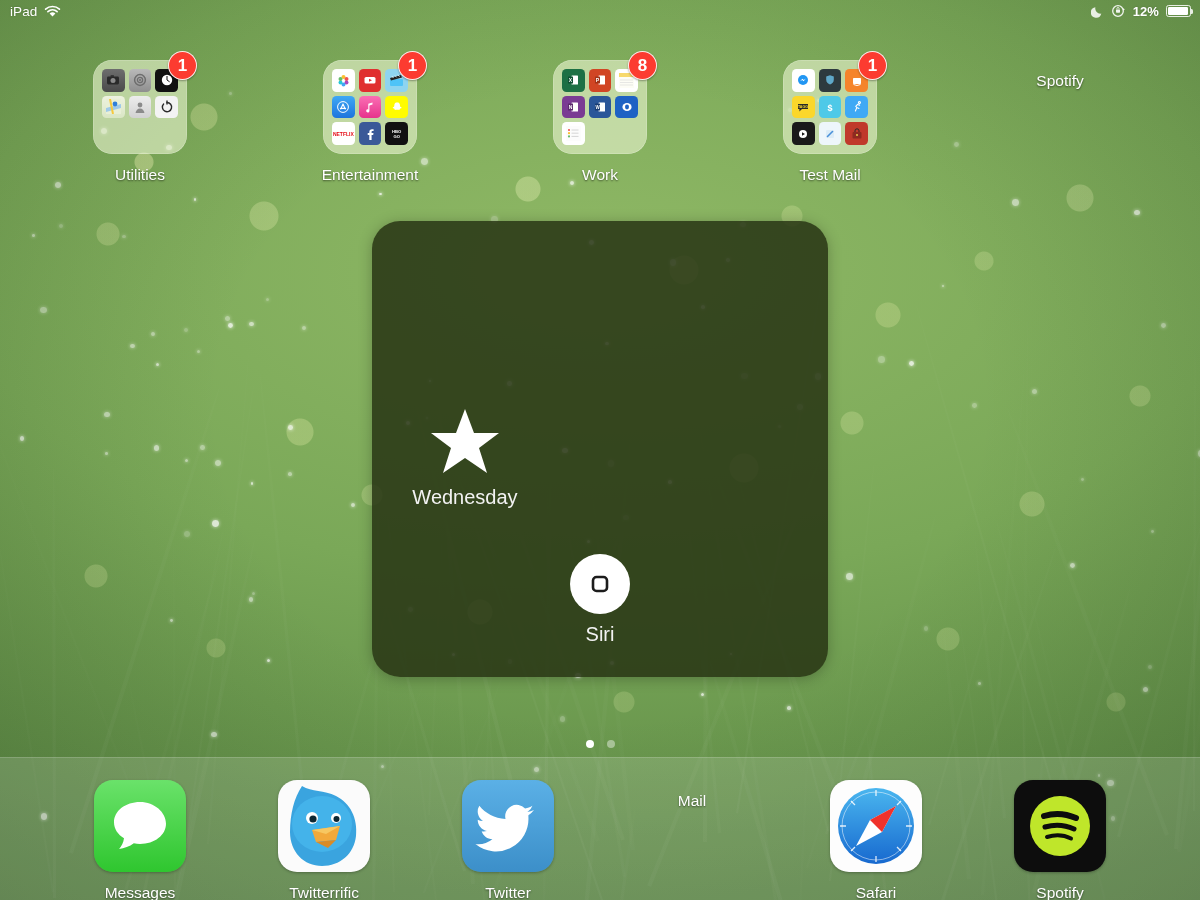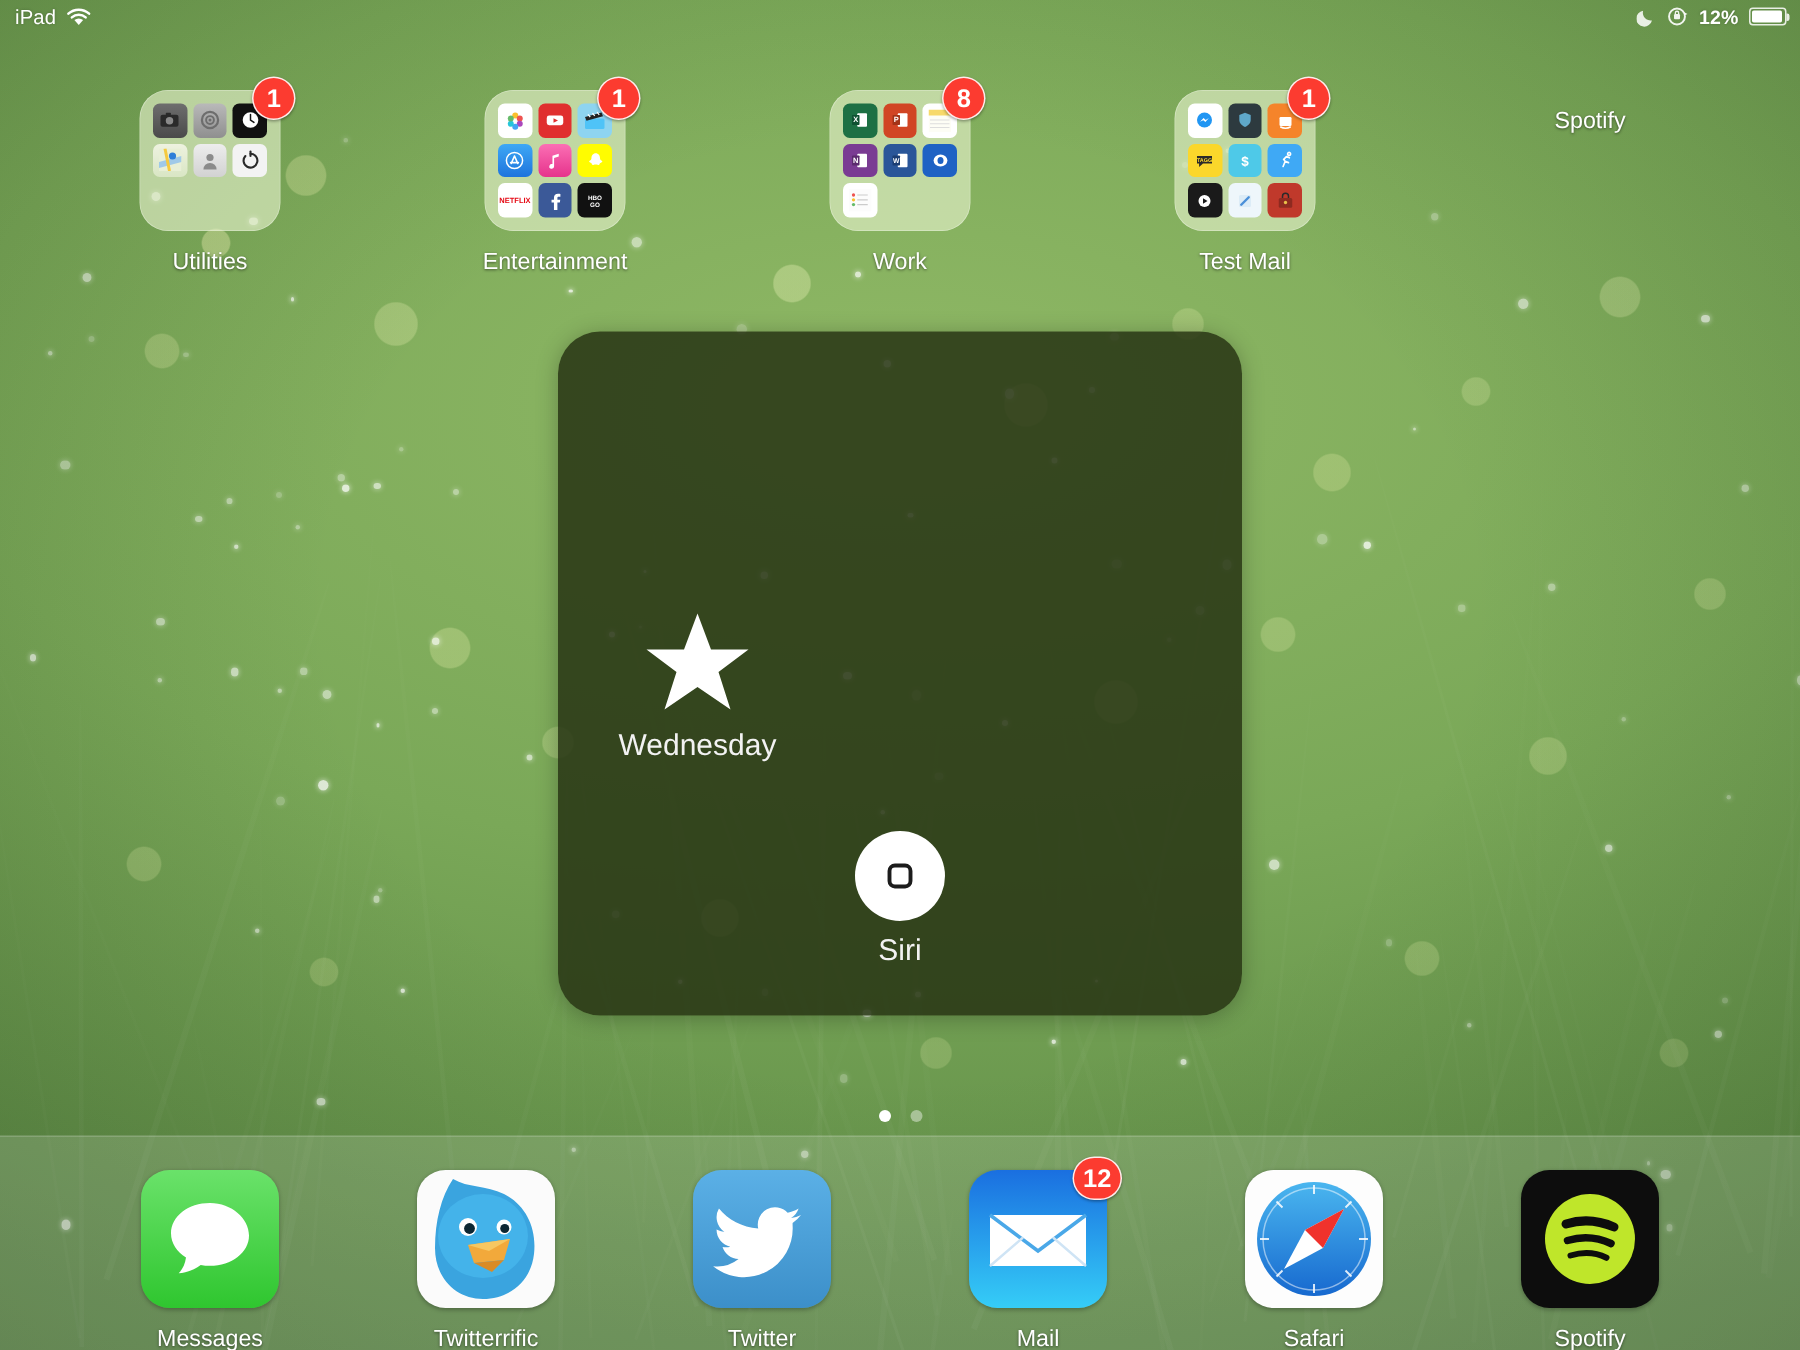--- a/index.html
+++ b/index.html
@@ -627,30 +627,20 @@
       <div class="app-icon" style="background:linear-gradient(#5bb0e6,#3c8fc9)">
         <svg width="92" height="92" viewBox="0 0 92 92">
             <path d="M72 30 c-2 1-4.3 1.7-6.6 2 a11.5 11.5 0 0 0 5-6.3 c-2.2 1.3-4.7 2.3-7.3 2.8 a11.5 11.5 0 0 0-19.6 10.5 C32.6 38.2 23.4 33.2 17.3 25.7 a11.5 11.5 0 0 0 3.6 15.4 c-1.9-.1-3.7-.6-5.2-1.4 v .1 c0 5.6 4 10.2 9.2 11.3 -1.7 .5-3.6 .6-5.2 .2 1.5 4.6 5.7 7.9 10.7 8 a23 23 0 0 1-17 4.8 A32.5 32.5 0 0 0 66.4 36.8 v-1.5 A23 23 0 0 0 72 30z" fill="#fff"></path>
           </svg>
       </div>
     </div>
     <div class="dock-label">Twitter</div>
   </div>
 
   <div class="dock-cell">
-    <div class="dock-icon-wrap">
-      <div class="app-icon" style="background:linear-gradient(#1a6fe0,#35cdf7)">
-        <svg width="92" height="92" viewBox="0 0 92 92">
-          <rect x="14" y="30" width="64" height="34" rx="2" fill="#fff"></rect>
-          <path d="M14 30 L46 54 L78 30" stroke="#4aa8e8" stroke-width="2.4" fill="none"></path>
-          <path d="M14 64 L36 45 M78 64 L56 45" stroke="#cfe4f5" stroke-width="1.6" fill="none"></path>
-        </svg>
-      </div>
-      <div class="badge">12</div>
-    </div>
     <div class="dock-label">Mail</div>
   </div>
 
   <div class="dock-cell">
     <div class="dock-icon-wrap">
       <div class="app-icon" style="background:#fdfdfd">
         <svg width="92" height="92" viewBox="0 0 92 92">
           <circle cx="46" cy="46" r="38" fill="url(#sg)"></circle>
           <defs>
               <linearGradient id="sg" x1="0" y1="0" x2="0" y2="1">

